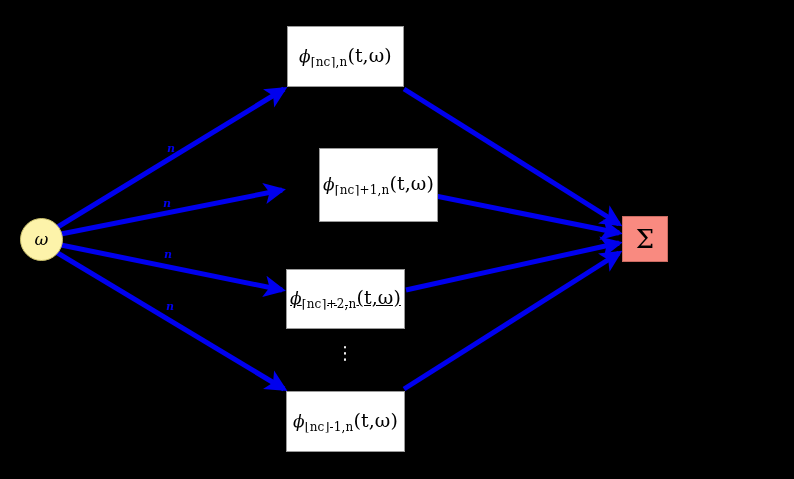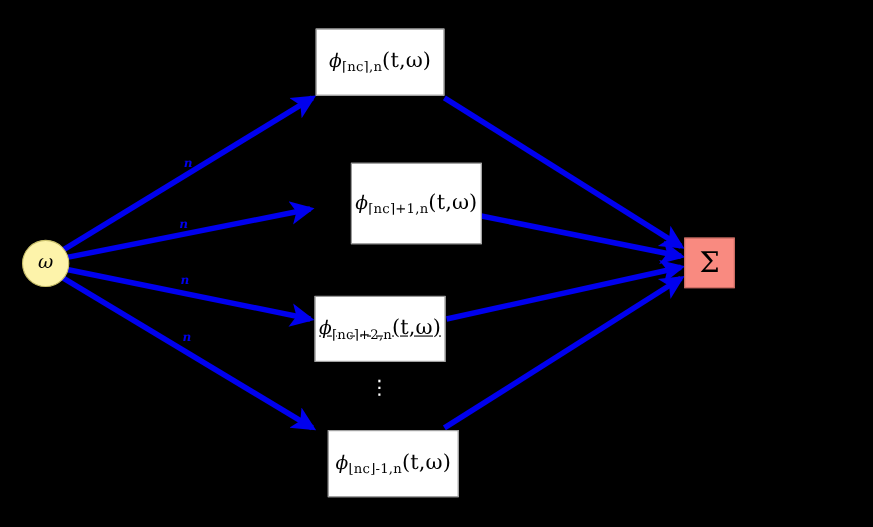--- a/index.html
+++ b/index.html
@@ -153,21 +153,21 @@
   <div class="node-box" id="node-2" style="left:286px; top:148px; width:119px; height:74px;margin-left:33px;">
     <span class="node-label"><span class="mi">ϕ</span><span class="sub">⌈nc⌉+1,n</span><span class="paren">(t,ω)</span></span>
   </div>
 
   <div class="node-box" id="node-3" style="left:286px; top:269px; width:119px; height:60px;text-decoration:underline;">
     <span class="node-label"><span class="mi">ϕ</span><span class="sub">⌈nc⌉+2,n</span><span class="paren">(t,ω)</span></span>
   </div>
 
   <div id="vdots">⋮</div>
 
-  <div class="node-box" id="node-4" style="left:298px; top:391px; width:119px; height:61px;">
+  <div class="node-box" id="node-4" style="left:286px; top:391px; width:119px; height:61px;">
     <span class="node-label"><span class="mi">ϕ</span><span class="sub">⌊nc⌋-1,n</span><span class="paren">(t,ω)</span></span>
   </div>
 
   <div id="sink-node">
     <span class="sym">Σ</span>
   </div>
 
   <div class="edge-label" style="left:167px; top:143px;">n</div>
   <div class="edge-label" style="left:163px; top:198px;">n</div>
   <div class="edge-label" style="left:164px; top:249px;">n</div>

